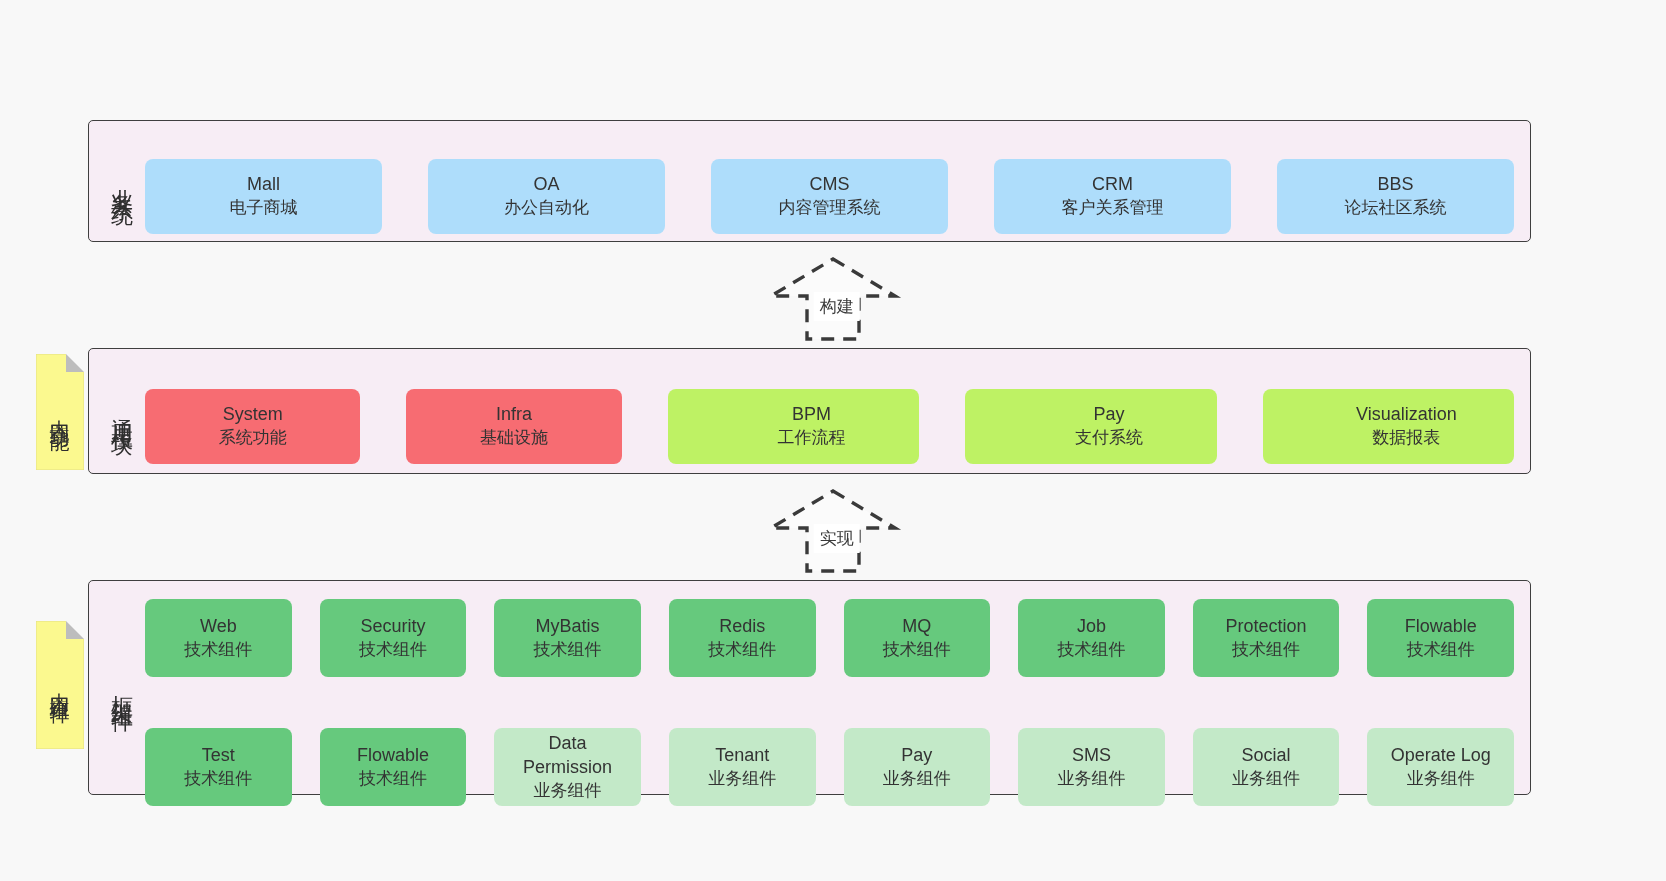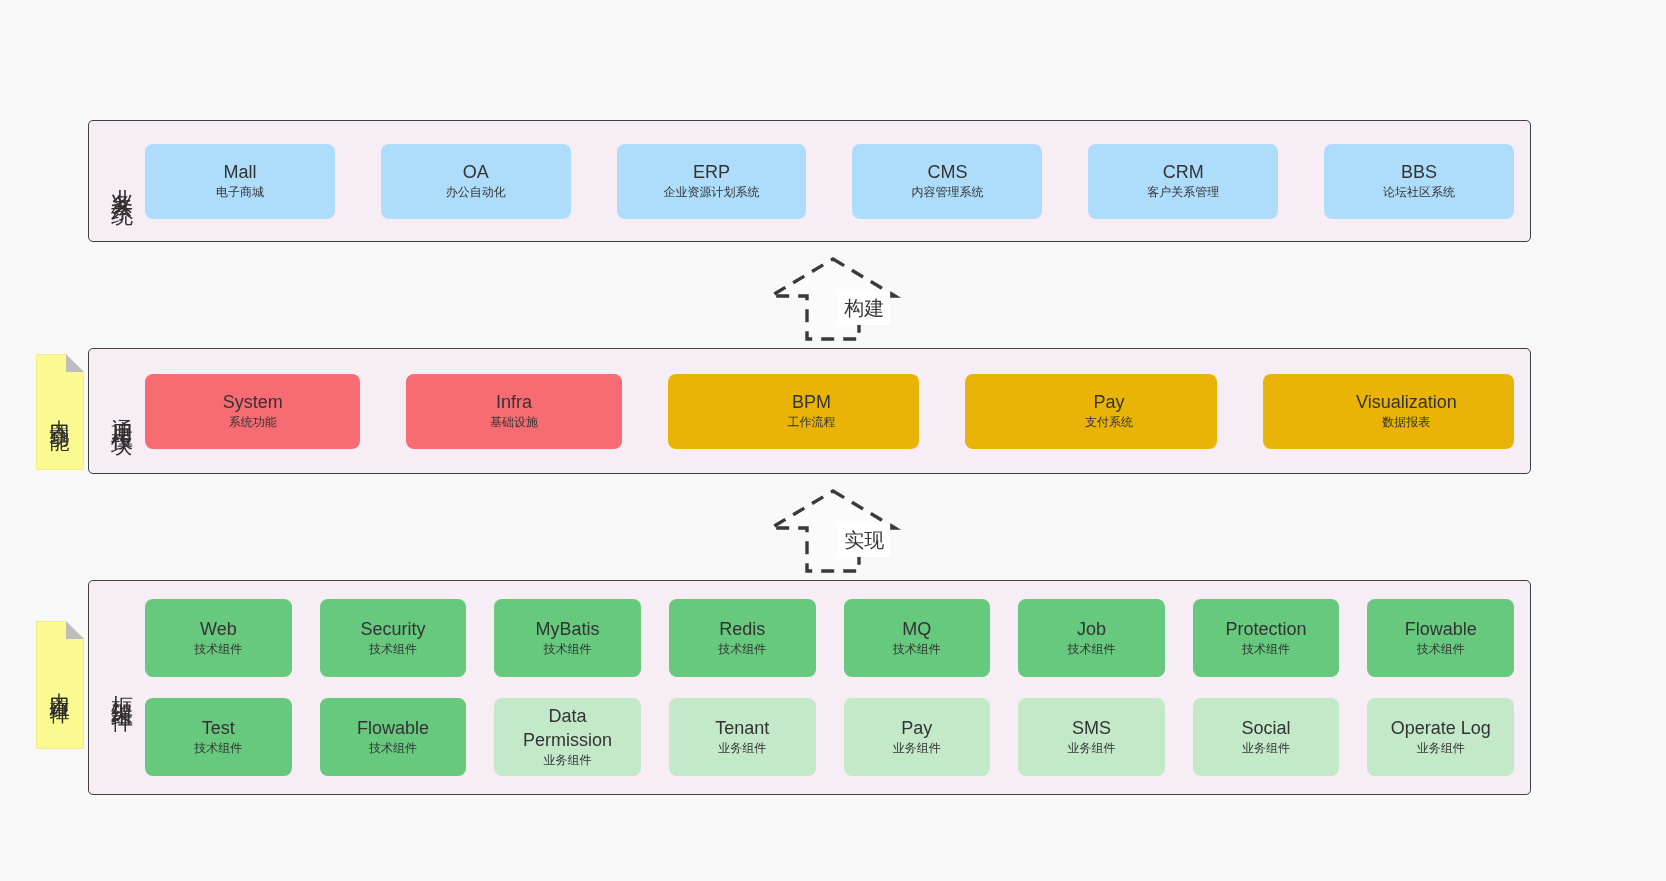--- a/index.html
+++ b/index.html
@@ -49,28 +49,29 @@
     flex:1;
     border-radius:8px;
     display:flex;
     flex-direction:column;
     align-items:center;
     justify-content:center;
     text-align:center;
     padding:4px 8px;
     box-sizing:border-box;
     line-height:1.32;
+    margin-top:30px;
   }
   .row .box{height:75px;}
   .row-8 .box{height:78px;}
   .box-name{font-size:18px;}
-  .box-sub{font-size:12px;}
+  .box-sub{font-size:17px;}
   .blue{background:#aeddfb;}
   .red{background:#f76c72;}
-  .pink{background:#eab308;padding-left:44px;}
+  .pink{background:#bef264;padding-left:44px;}
   .green{background:#66c97d;}
   .lightgreen{background:#c3e9c8;}
 
   
   .sticky{
     position:absolute;
     left:-53px;
     width:48px;
     background:#fbf98f;
     box-shadow:0 0 0 0.5px #e4e084 inset;
@@ -100,46 +101,41 @@
     display:flex;align-items:flex-start;justify-content:center;
   }
   .connector svg{margin-top:14px;}
   .arrow-label{
     position:absolute;
     top:50px;
     left:50%;
     transform:translateX(-42%);
     background:#ffffff;
     padding:3px 6px;
-    font-size:20px;
+    font-size:17px;
     color:#3a3a3a;
     z-index:2;
-    margin-left:27px;
   }
 </style>
 </head>
 <body>
 
 <div class="stage">
 
   <div class="layer layer-business">
     <div class="vlabel">业务系统</div>
     <div class="rows">
       <div class="row">
         <div class="box blue">
           <div class="box-name">Mall</div>
           <div class="box-sub">电子商城</div>
         </div>
         <div class="box blue">
           <div class="box-name">OA</div>
           <div class="box-sub">办公自动化</div>
-        </div>
-        <div class="box blue">
-          <div class="box-name">ERP</div>
-          <div class="box-sub">企业资源计划系统</div>
         </div>
         <div class="box blue">
           <div class="box-name">CMS</div>
           <div class="box-sub">内容管理系统</div>
         </div>
         <div class="box blue">
           <div class="box-name">CRM</div>
           <div class="box-sub">客户关系管理</div>
         </div>
         <div class="box blue">

